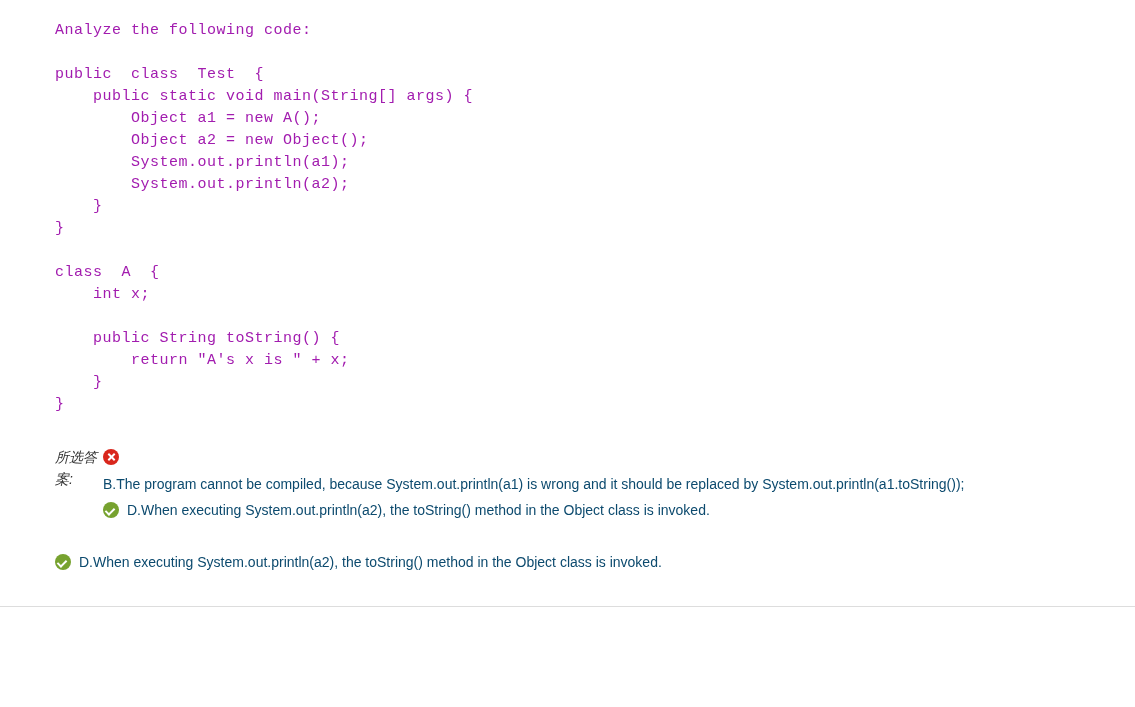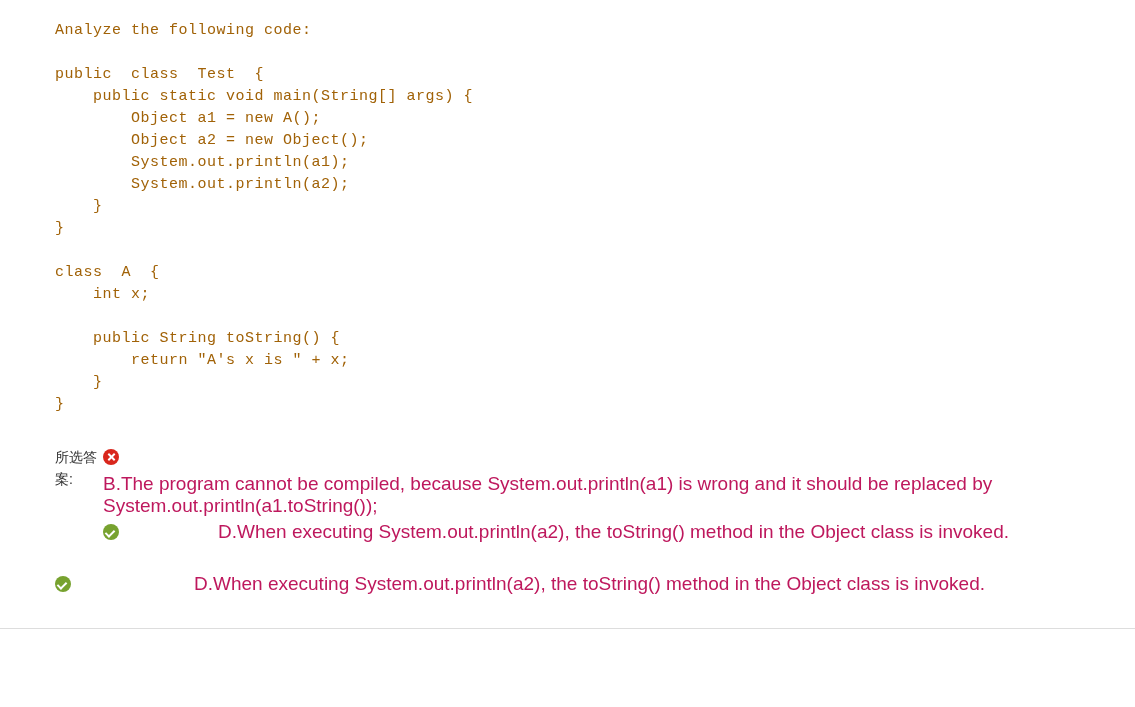--- a/index.html
+++ b/index.html
@@ -11,47 +11,47 @@
   }
   .container {
     max-width: 1100px;
     margin: 0;
     padding-left: 55px;
   }
   .code-block {
     font-family: "Courier New", Courier, monospace;
     font-size: 15px;
     line-height: 22px;
-    color: #a16207;
+    color: #a21caf;
     white-space: pre;
     letter-spacing: 0.5px;
     margin-bottom: 30px;
   }
   .answer-section {
     display: flex;
     margin-top: 10px;
   }
   .answer-label {
     width: 48px;
     flex-shrink: 0;
     font-size: 14px;
     color: #333;
     line-height: 22px;
+    font-style: italic;
   }
   .answer-content {
     flex: 1;
-    font-size: 19px;
-    color: #be185d;
+    font-size: 14px;
+    color: #0c4a6e;
   }
   .answer-line {
     display: flex;
     align-items: flex-start;
     margin-bottom: 8px;
     line-height: 22px;
-    text-align: center;
   }
   .icon {
     width: 16px;
     height: 16px;
     flex-shrink: 0;
     margin-right: 8px;
     margin-top: 3px;
   }
   .icon-wrong {
     display: inline-flex;

